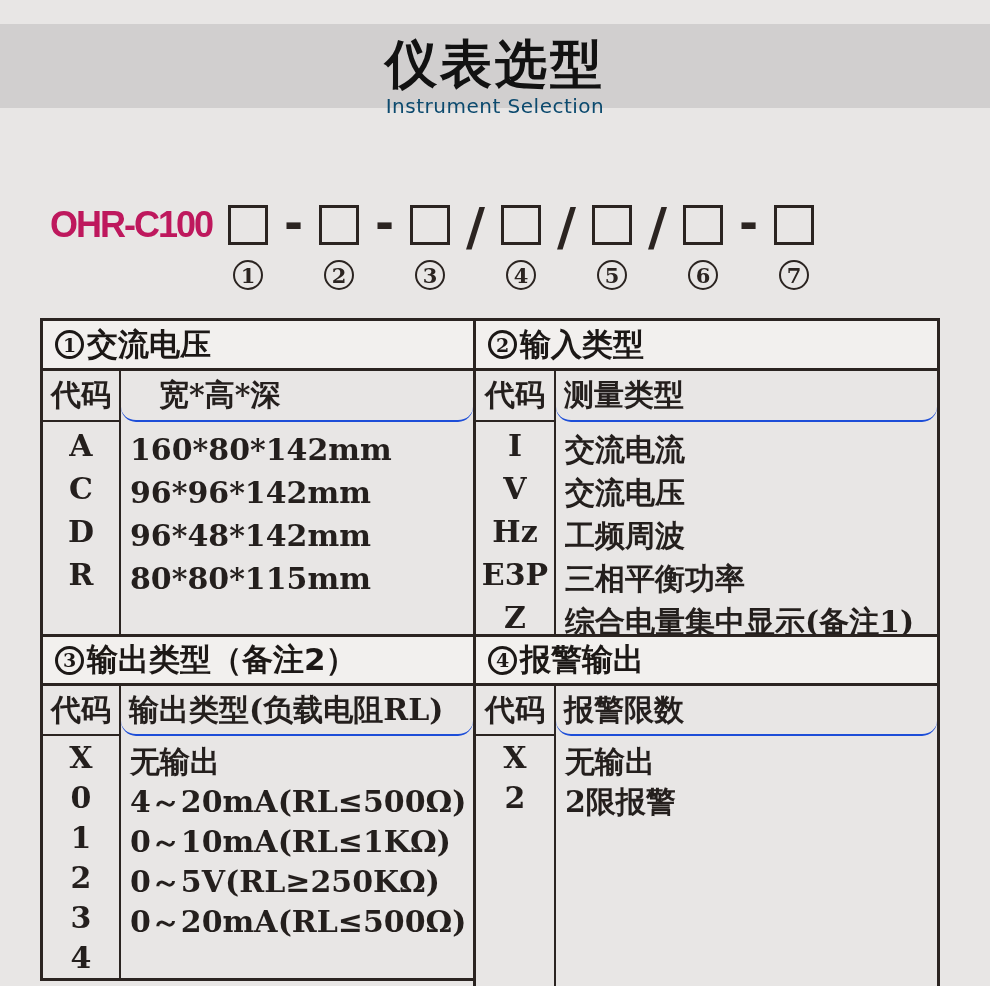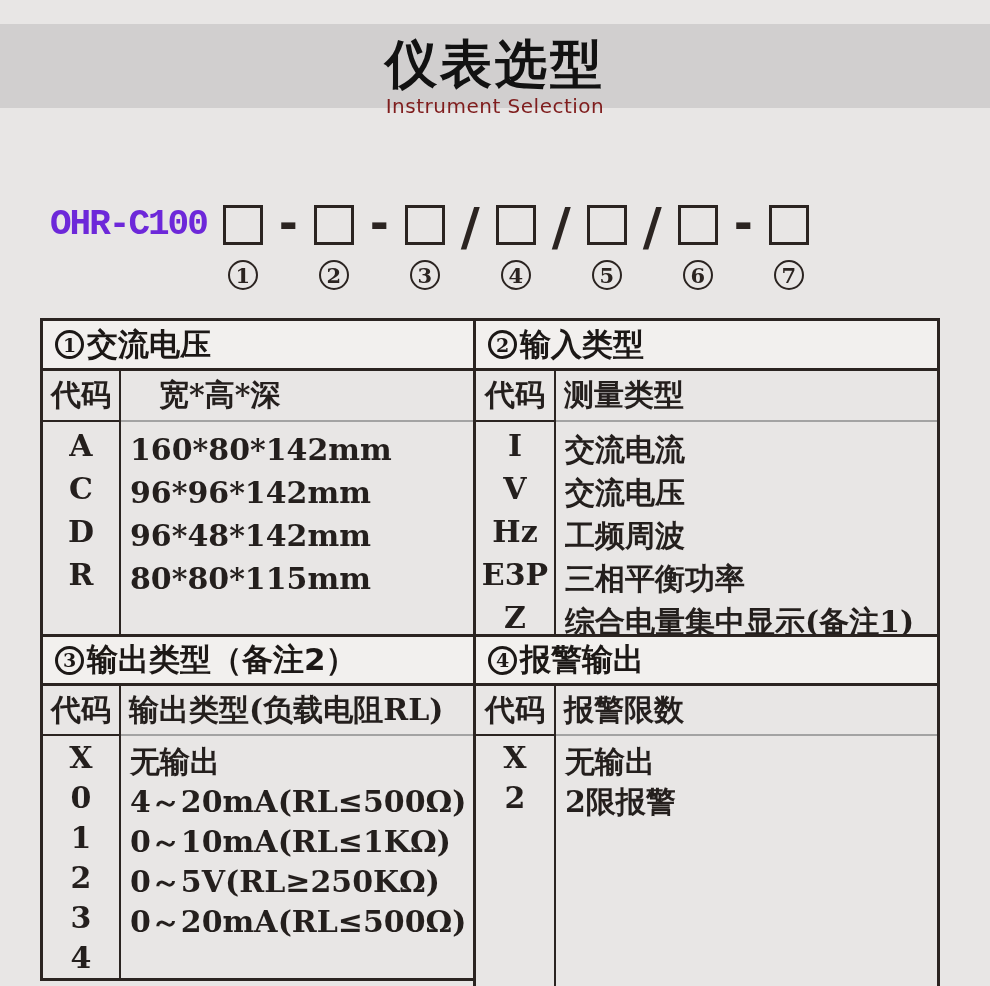--- a/index.html
+++ b/index.html
@@ -13,28 +13,28 @@
   .top-band {
     position:absolute; top:24px; left:0; width:990px; height:84px;
     background:#d1cfcf; text-align:center;
   }
   .main-title {
     margin-top:10px; font-family:"DejaVu Sans","Liberation Sans",sans-serif;
     font-size:52px; font-weight:bold; letter-spacing:3px; color:#121212; line-height:1.18;
   }
   .subtitle {
     font-family:"DejaVu Sans","Liberation Sans",sans-serif;
-    font-size:20px; color:#7f1d1d; letter-spacing:0.5px; line-height:1.1;
+    font-size:20px; color:#0c4a6e; letter-spacing:0.5px; line-height:1.1;
   }
   
   .model-row { position:absolute; top:205px; left:50px; display:flex; align-items:flex-start; }
   .model-prefix {
-    font-family:Liberation Mono, monospace;
+    font-family:Liberation Sans, sans-serif;
     font-weight:bold; font-size:36px; line-height:40px; letter-spacing:-2px;
-    color:#6d28d9; margin-right:16px; white-space:nowrap;
+    color:#be185d; margin-right:16px; white-space:nowrap;
   }
   .slot { display:flex; flex-direction:column; align-items:center; width:40px; }
   .code-box { width:40px; height:40px; border:3px solid #2b2421; background:transparent; }
   .pos-circle {
     margin-top:15px; width:30px; height:30px; border:2px solid #2b2421; border-radius:50%;
     display:flex; align-items:center; justify-content:center;
     font-size:21px; font-weight:bold; color:#2b2421;
   }
   .sep {
     width:51px; text-align:center; font-weight:bold; color:#2b2421;
@@ -69,22 +69,22 @@
     display:flex; align-items:center; justify-content:center;
     font-size:19px; font-weight:bold; margin-right:3px;
     font-family:"DejaVu Serif","Liberation Serif",serif;
   }
   .cell-codehdr {
     border-right:2px solid #2b2421; border-bottom:2px solid #2b2421;
     display:flex; align-items:center; justify-content:center;
     font-size:30px; font-weight:bold; white-space:nowrap;font-family:Liberation Serif, serif;
   }
   .cell-valhdr {
-    border-bottom:2px solid #a3a3a3; display:flex; align-items:center;
-    padding-left:8px; font-size:30px; font-weight:bold; white-space:nowrap;
+    border-bottom:2px solid #1d4ed8; display:flex; align-items:center;
+    padding-left:8px; font-size:30px; font-weight:bold; white-space:nowrap;border-radius:15px;
   }
   .cell-valhdr.indent { padding-left:38px; }
   .cell-codes { border-right:2px solid #2b2421; display:flex; flex-direction:column; padding-top:2px; }
   .cell-vals  { display:flex; flex-direction:column; padding-left:9px; padding-top:6px; }
   .ln { font-size:30px; font-weight:bold; white-space:nowrap; }
   .cell-codes .ln { text-align:center; }
   .ln.a { height:43px; line-height:43px; }
   .ln.b { height:40px; line-height:40px; }
 </style>
 </head>

